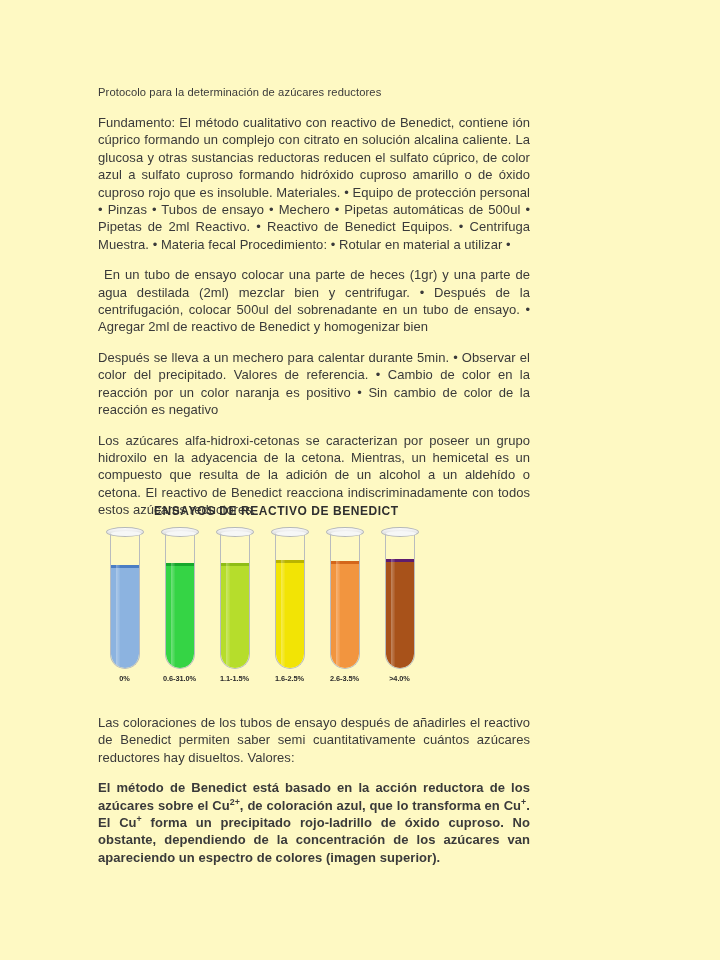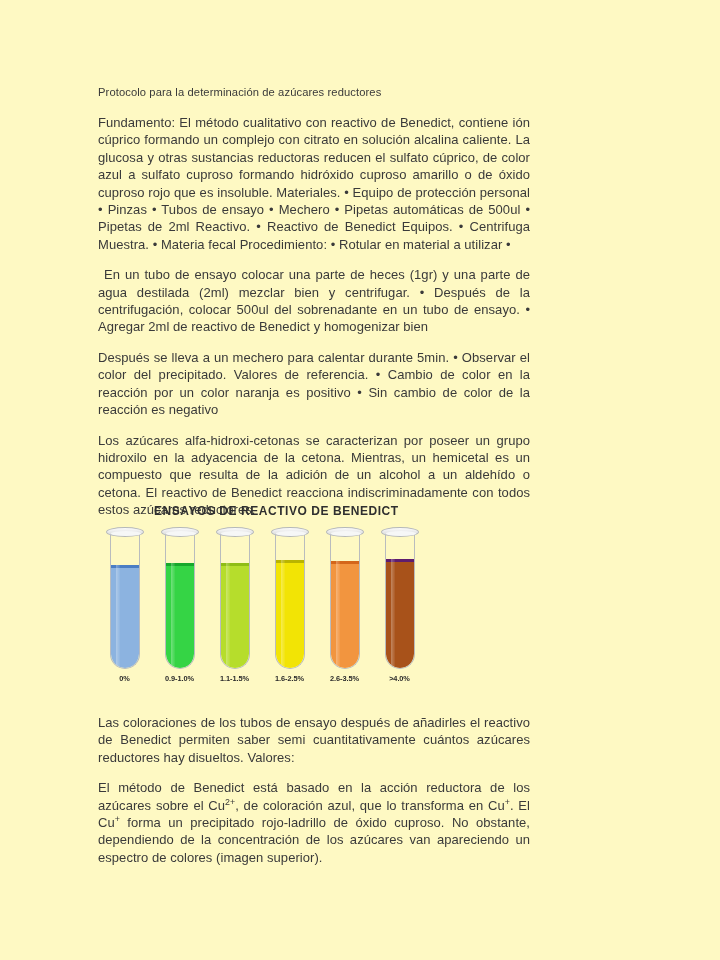--- a/index.html
+++ b/index.html
@@ -45,20 +45,21 @@
     margin: 0 0 13px 0;
     letter-spacing: 0.05px;
   }
 
   .para.indent-first {
     text-indent: 6px;
   }
 
   .para.tight {
     margin-bottom: 0;
+    font-weight: bold;
   }
 
   
   .figure {
     position: absolute;
     left: 98px;
     top: 504px;
     width: 452px;
   }
 
@@ -220,21 +221,21 @@
           <div class="tube">
             <div class="tube-glass">
               <div class="liquid" style="height: 78%; background: rgb(53, 212, 69);">
                 <div class="meniscus" style="top: 0px; background: rgb(24, 168, 44);"></div>
               </div>
             </div>
             <div class="rim">
               <div class="rim-inner"></div>
             </div>
           </div>
-          <div class="tube-label">0.9-1.0%</div>
+          <div class="tube-label">0.6-31.0%</div>
         </div>
         <div class="tube-cell">
           <div class="tube">
             <div class="tube-glass">
               <div class="liquid" style="height: 78%; background: rgb(182, 221, 44);">
                 <div class="meniscus" style="top: 0px; background: rgb(143, 189, 21);"></div>
               </div>
             </div>
             <div class="rim">
               <div class="rim-inner"></div>

